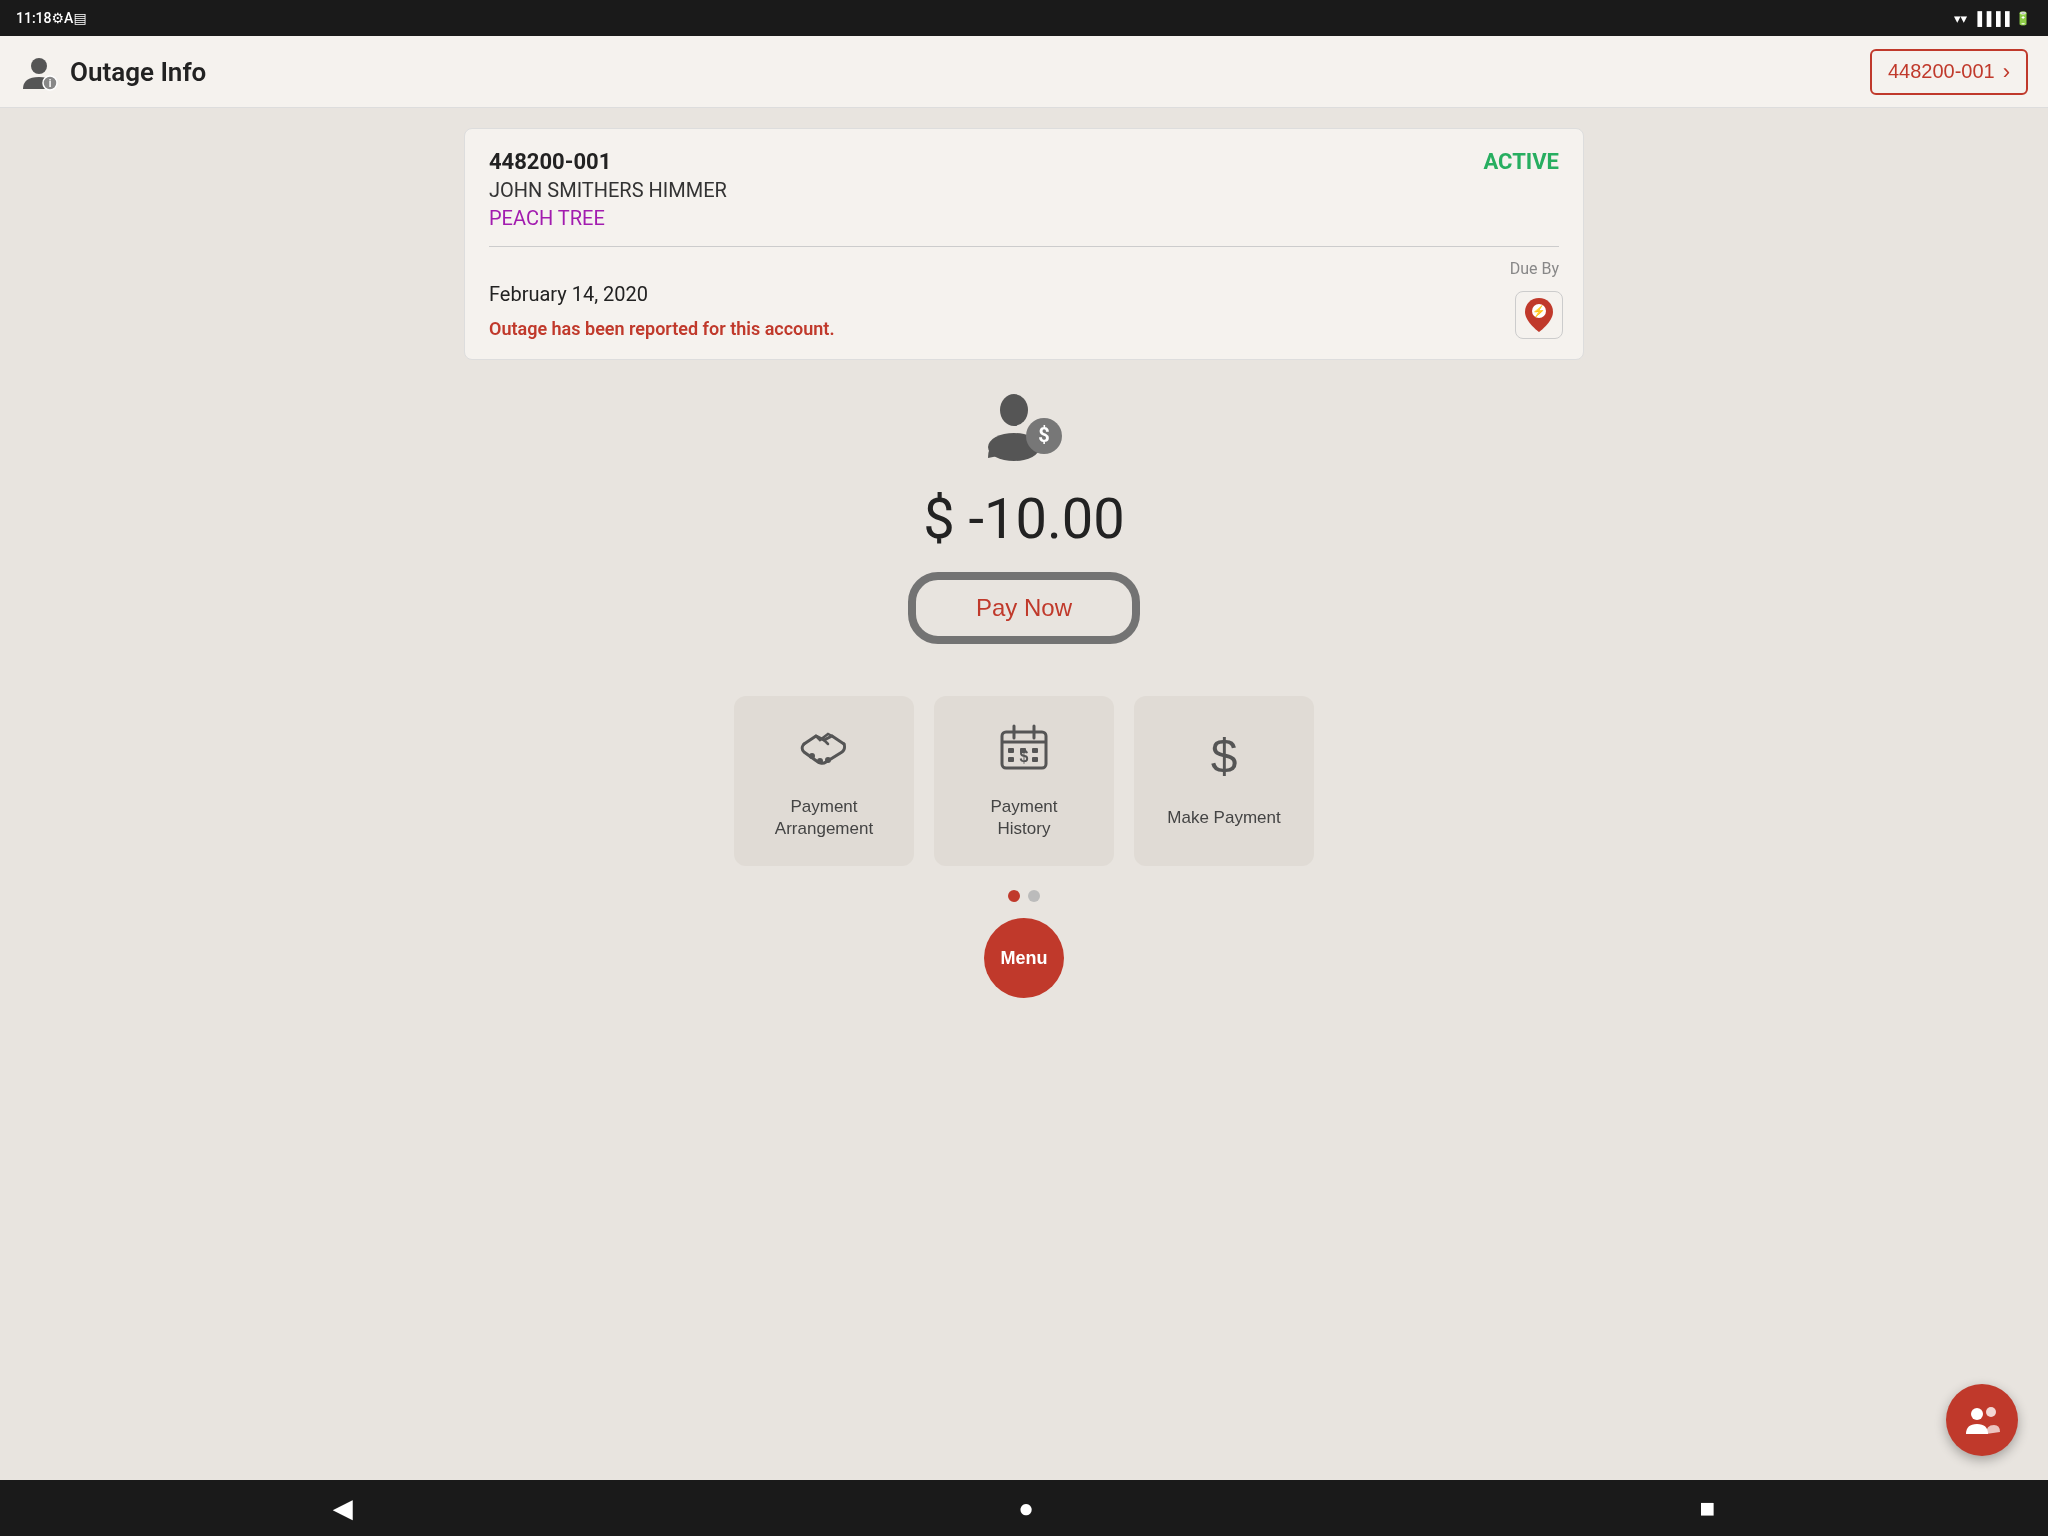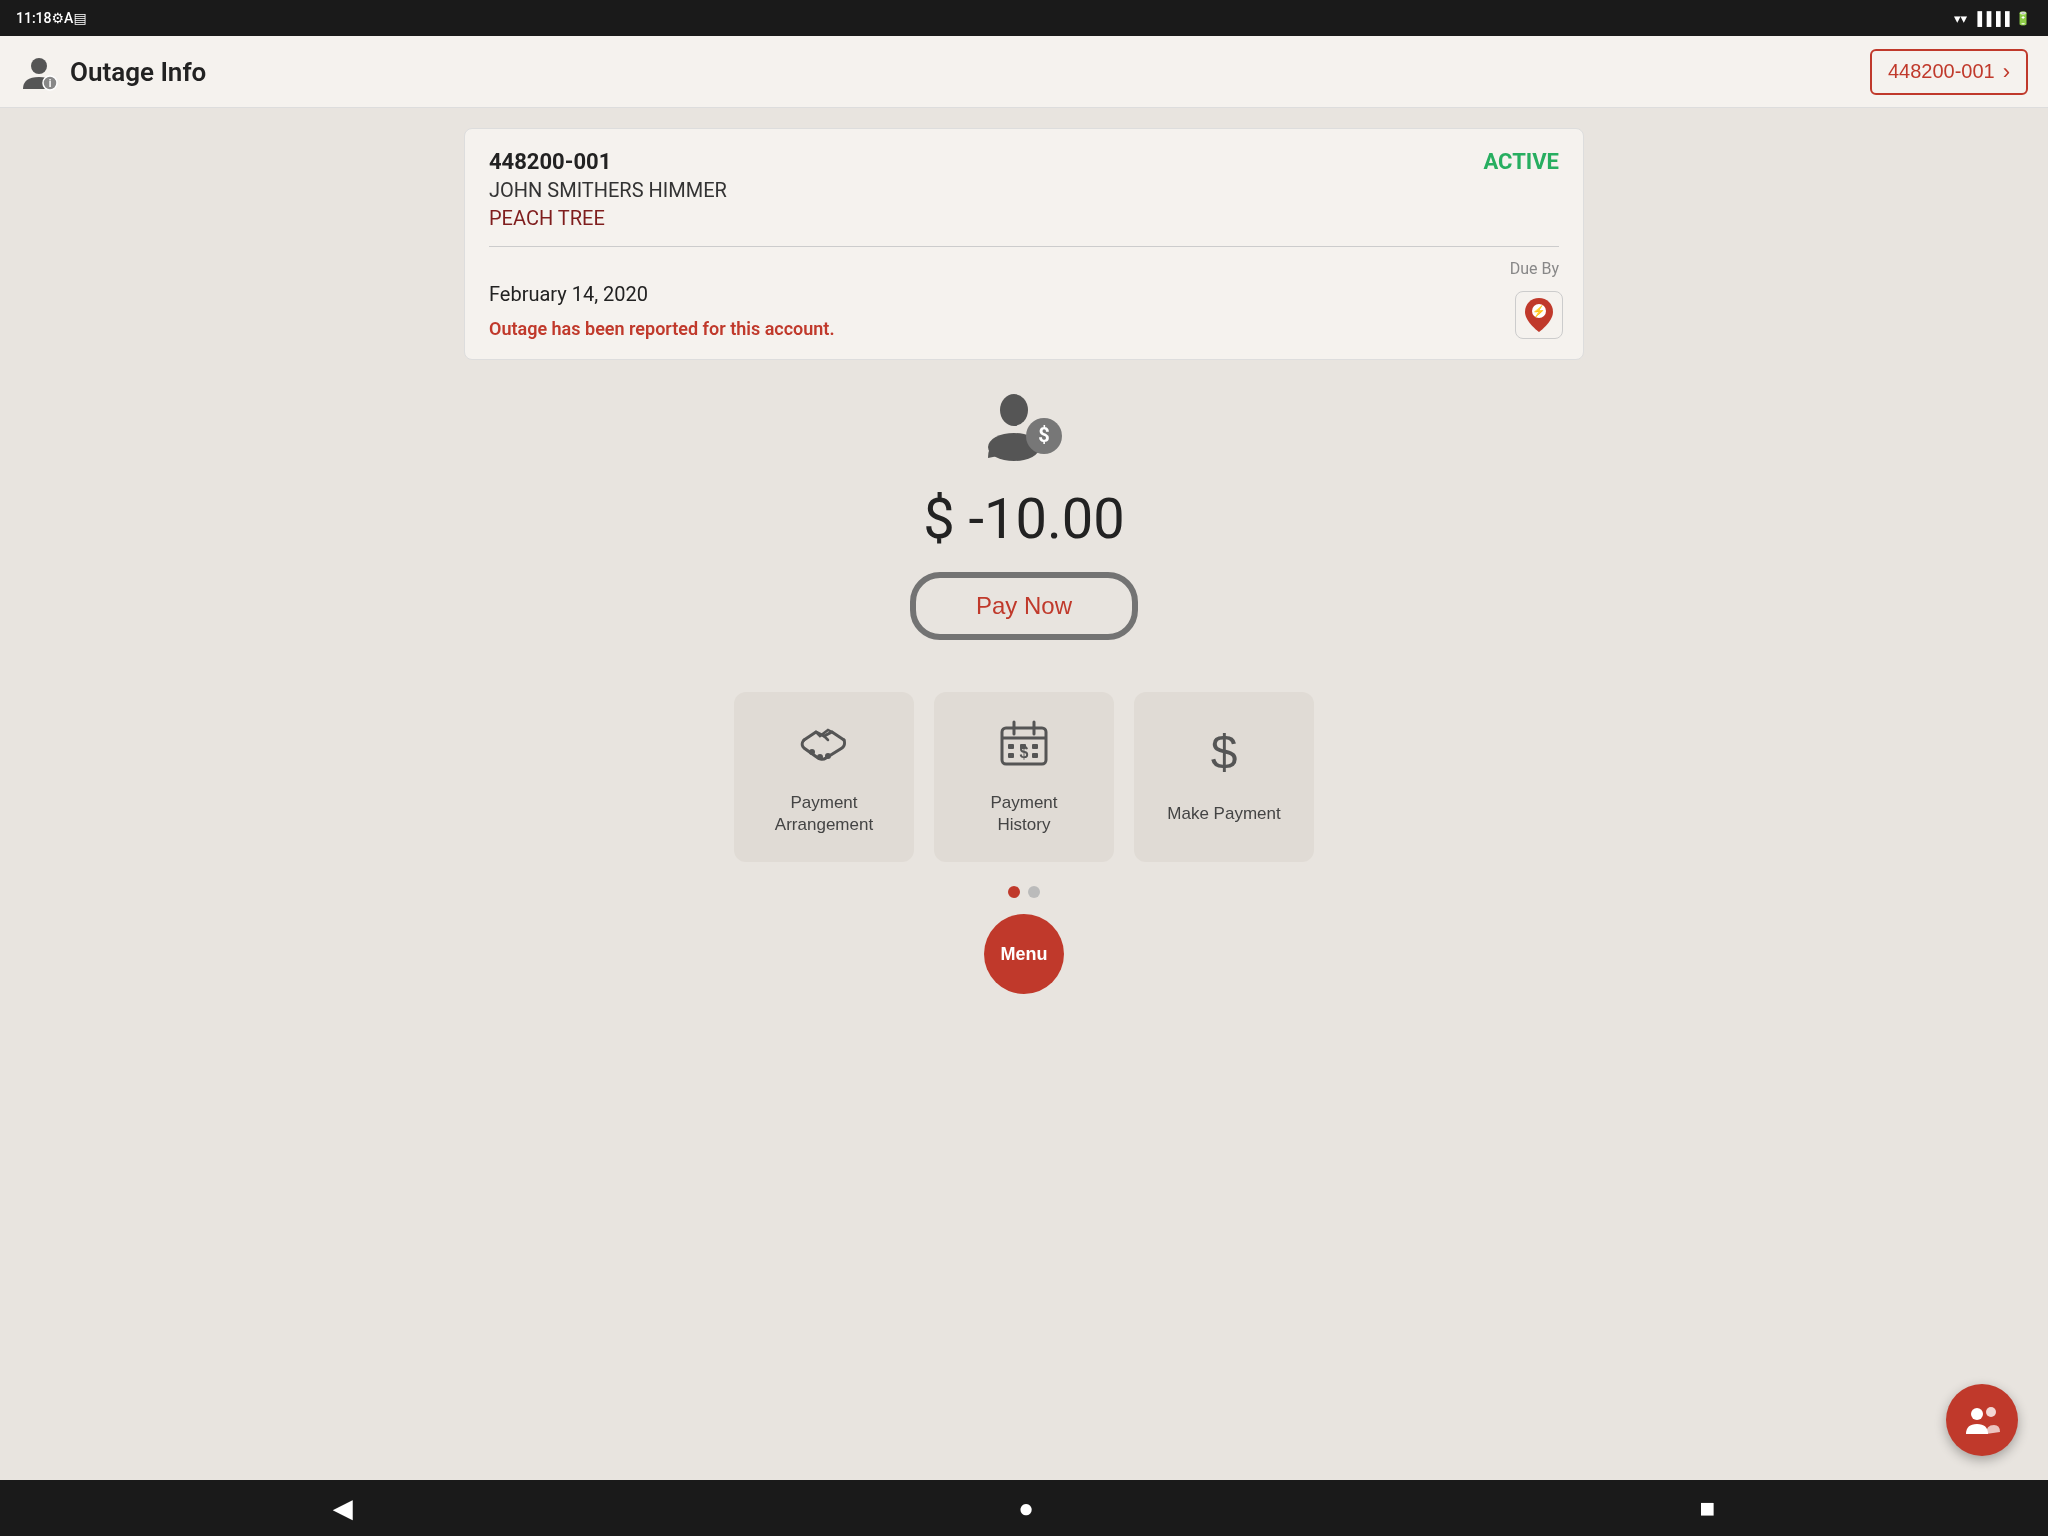--- a/index.html
+++ b/index.html
@@ -114,21 +114,21 @@
       font-weight: 700;
       color: #27ae60;
     }
     .account-name {
       font-size: 20px;
       color: #333;
       margin-bottom: 4px;
     }
     .account-location {
       font-size: 20px;
-      color: #7f1d1d;
+      color: #a21caf;
       margin-bottom: 16px;
     }
     .divider {
       border: none;
       border-top: 1px solid #ccc;
       margin: 12px 0;
     }
     .due-label {
       font-size: 16px;
       color: #888;
@@ -174,21 +174,21 @@
       margin-bottom: 8px;
       position: relative;
     }
     .balance-amount {
       font-size: 56px;
       font-weight: 400;
       color: #222;
       margin-bottom: 20px;
     }
     .pay-now-btn {
-      border: 6px solid #737373;
+      border: 8px solid #737373;
       border-radius: 30px;
       padding: 14px 60px;
       font-size: 24px;
       color: #c0392b;
       background: transparent;
       cursor: pointer;
       font-weight: 400;
       text-align: center;
     }
 

